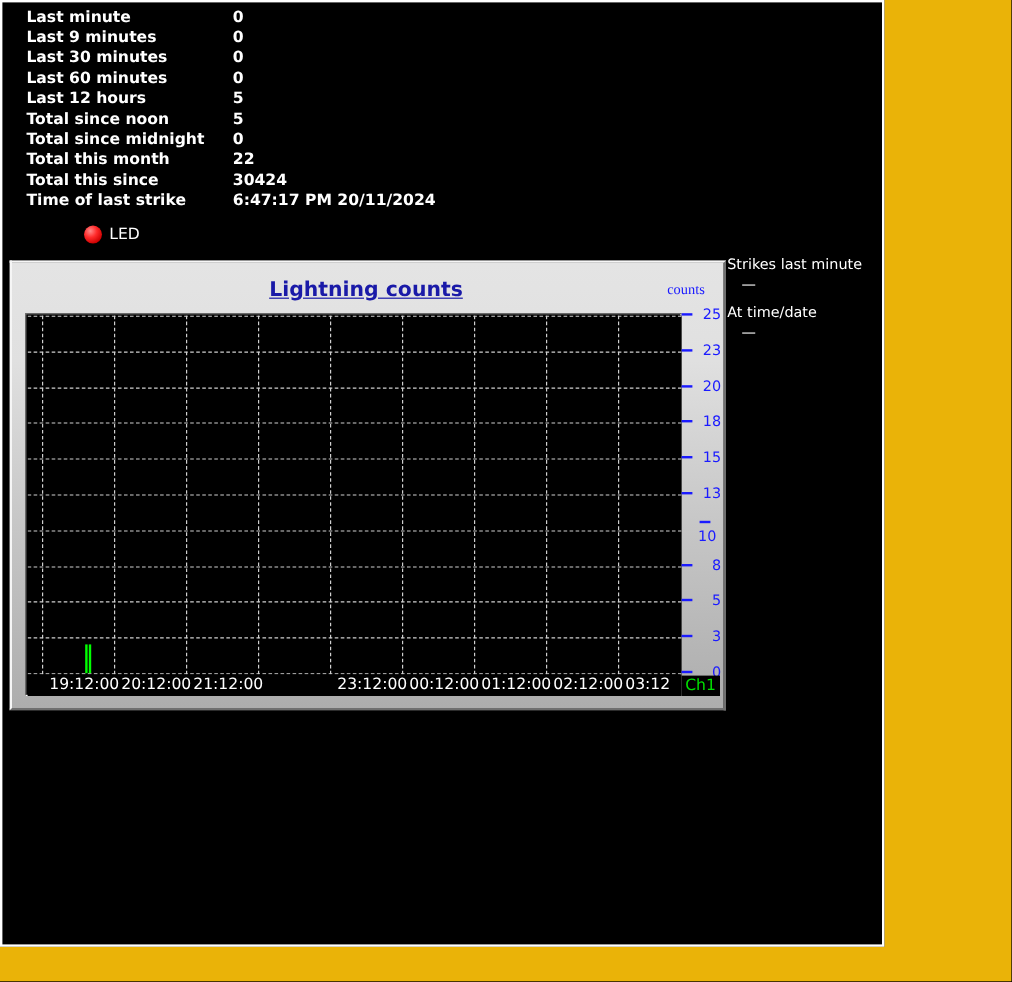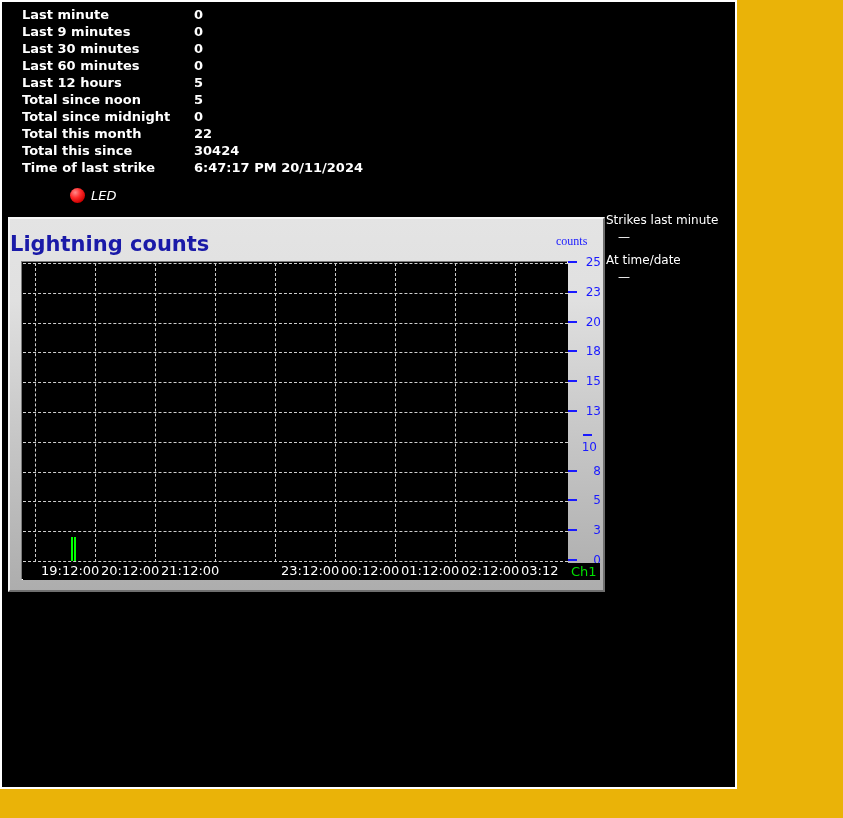--- a/index.html
+++ b/index.html
@@ -61,21 +61,20 @@
     font-family: "DejaVu Sans", sans-serif;
   }
   
   .led-wrap {
     position: absolute;
     left: 68px;
     top: 186px;
     display: flex;
     align-items: center;
     gap: 6px;
-    font-style: italic;
   }
   .led-lamp {
     width: 15px;
     height: 15px;
     border-radius: 50%;
     background: radial-gradient(circle at 35% 30%, #ff8a8a 0%, #ff2b2b 38%, #cc0000 75%, #7a0000 100%);
     box-shadow: 0 0 1px #000;
   }
   .led-text {
     color: #ffffff;
@@ -117,23 +116,25 @@
     border-left: 2px solid #f6f6f6;
     border-right: 2px solid #6f6f6f;
     border-bottom: 2px solid #6f6f6f;
     box-sizing: border-box;
   }
   .chart-title {
     position: absolute;
     left: 0;
     top: 13px;
     width: 590px;
+    text-align: center;
     color: #1a1aa8;
-    font-size: 21px;
+    font-size: 17px;
     font-weight: bold;
+    text-decoration: underline;
     font-family: "DejaVu Sans", sans-serif;
   }
   .counts-label {
     position: absolute;
     left: 546px;
     top: 15px;
     color: #1a1aff;
     font-size: 12px;
     font-family: Liberation Serif, serif;
   }

